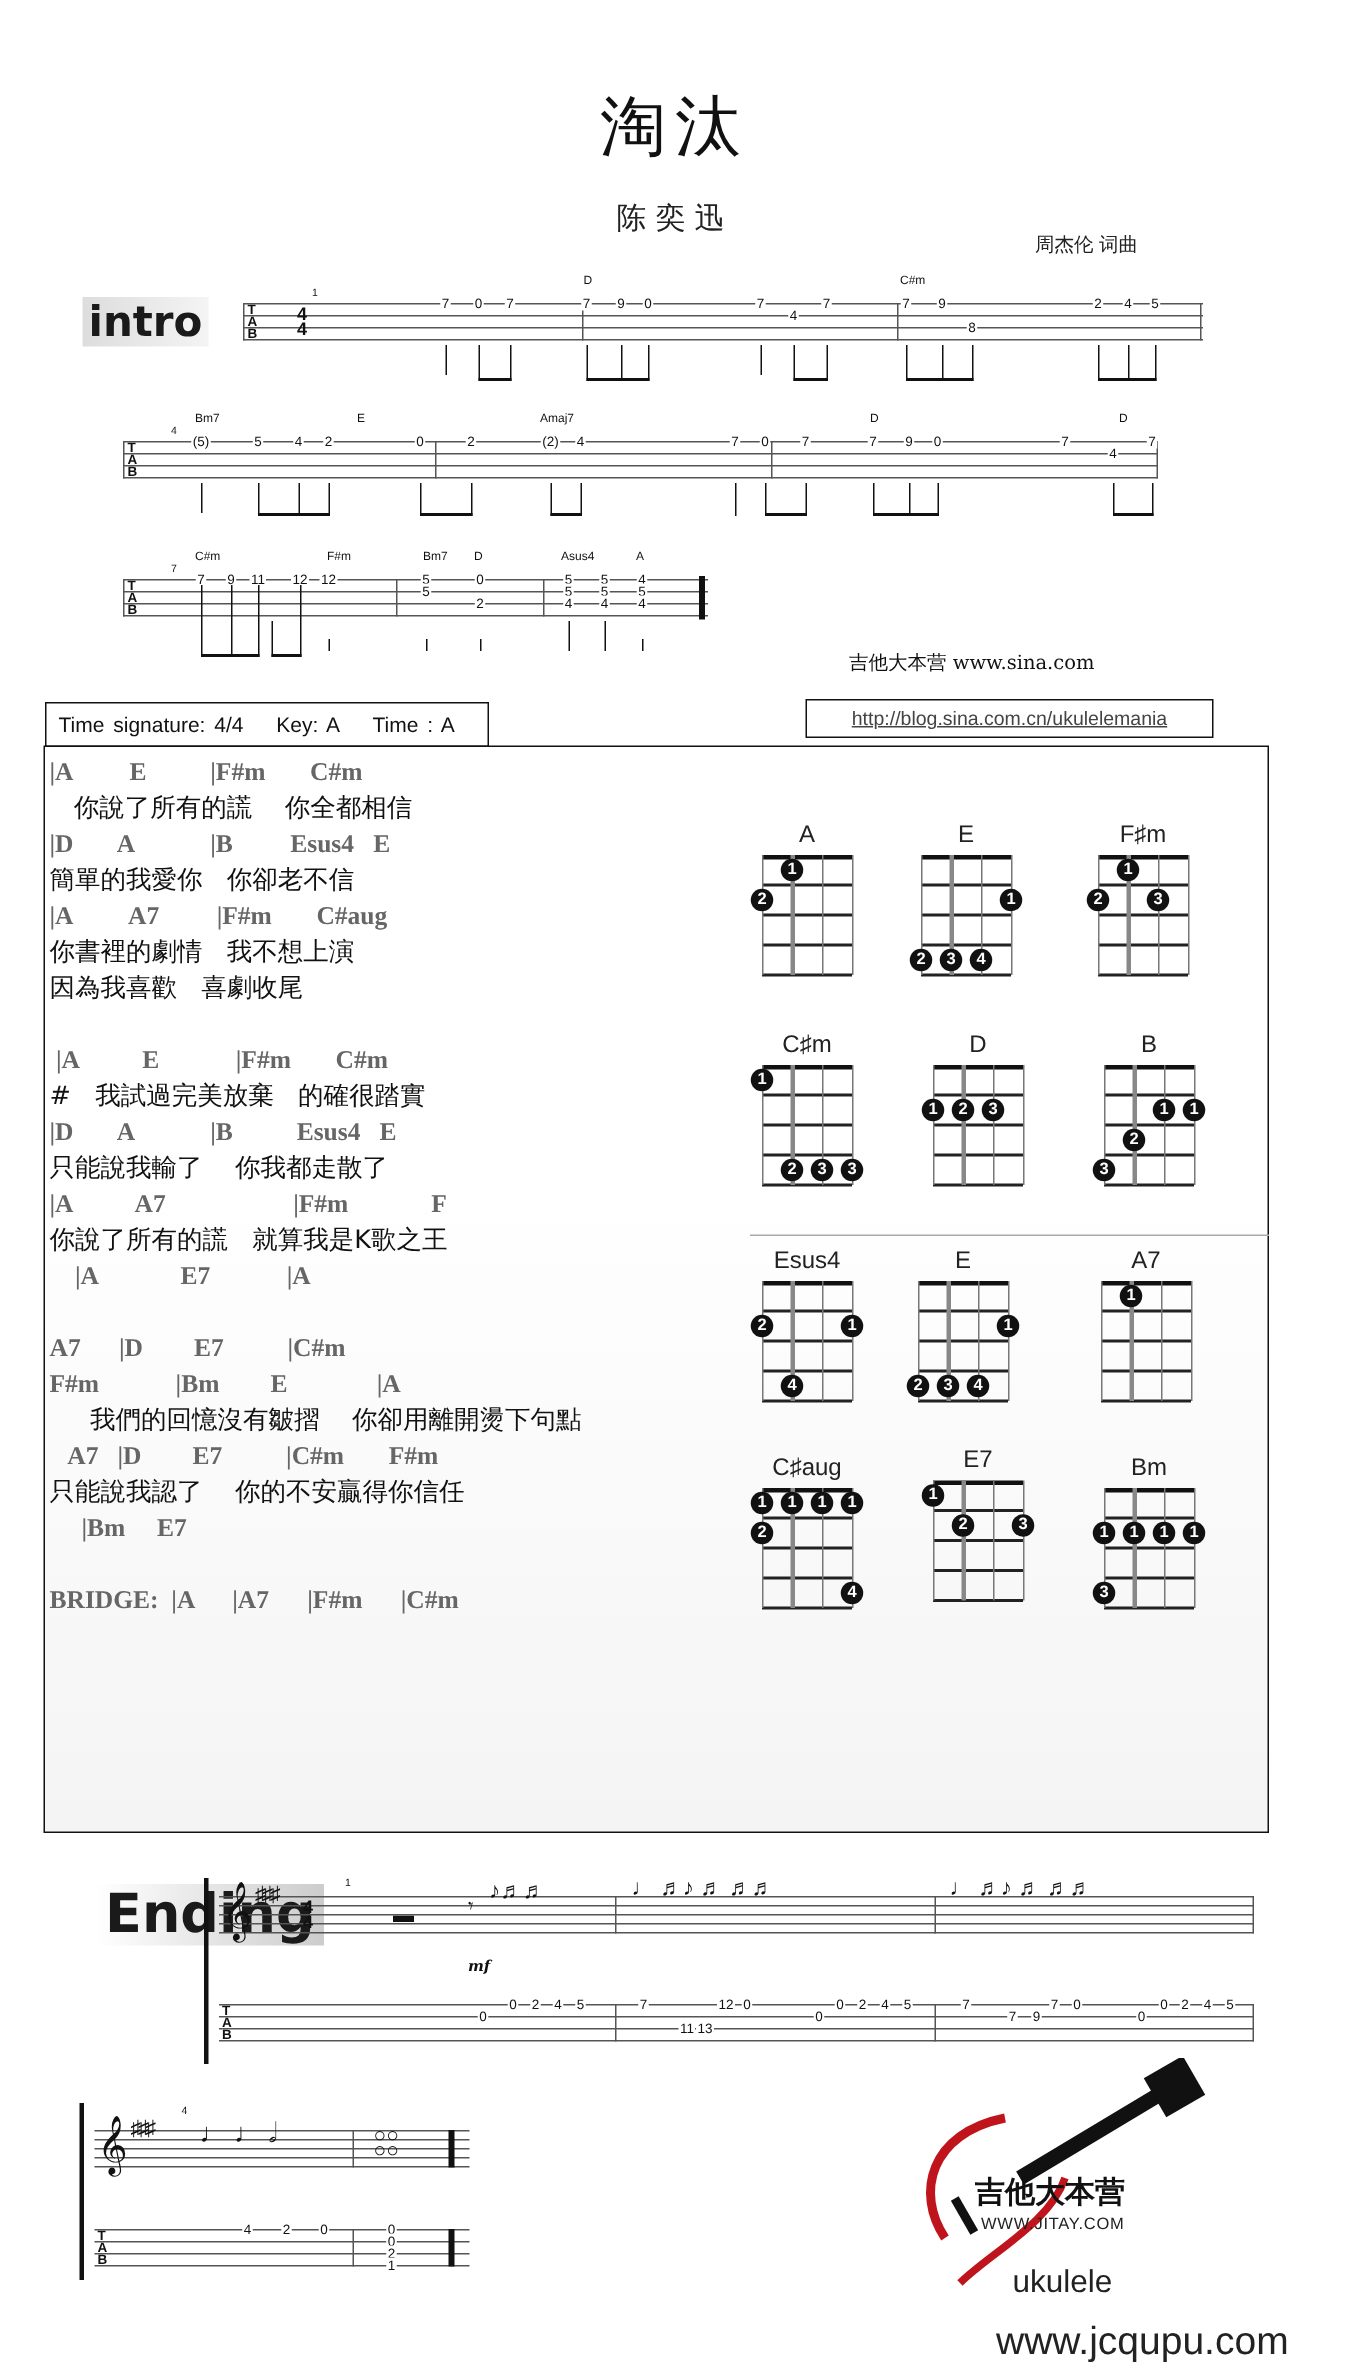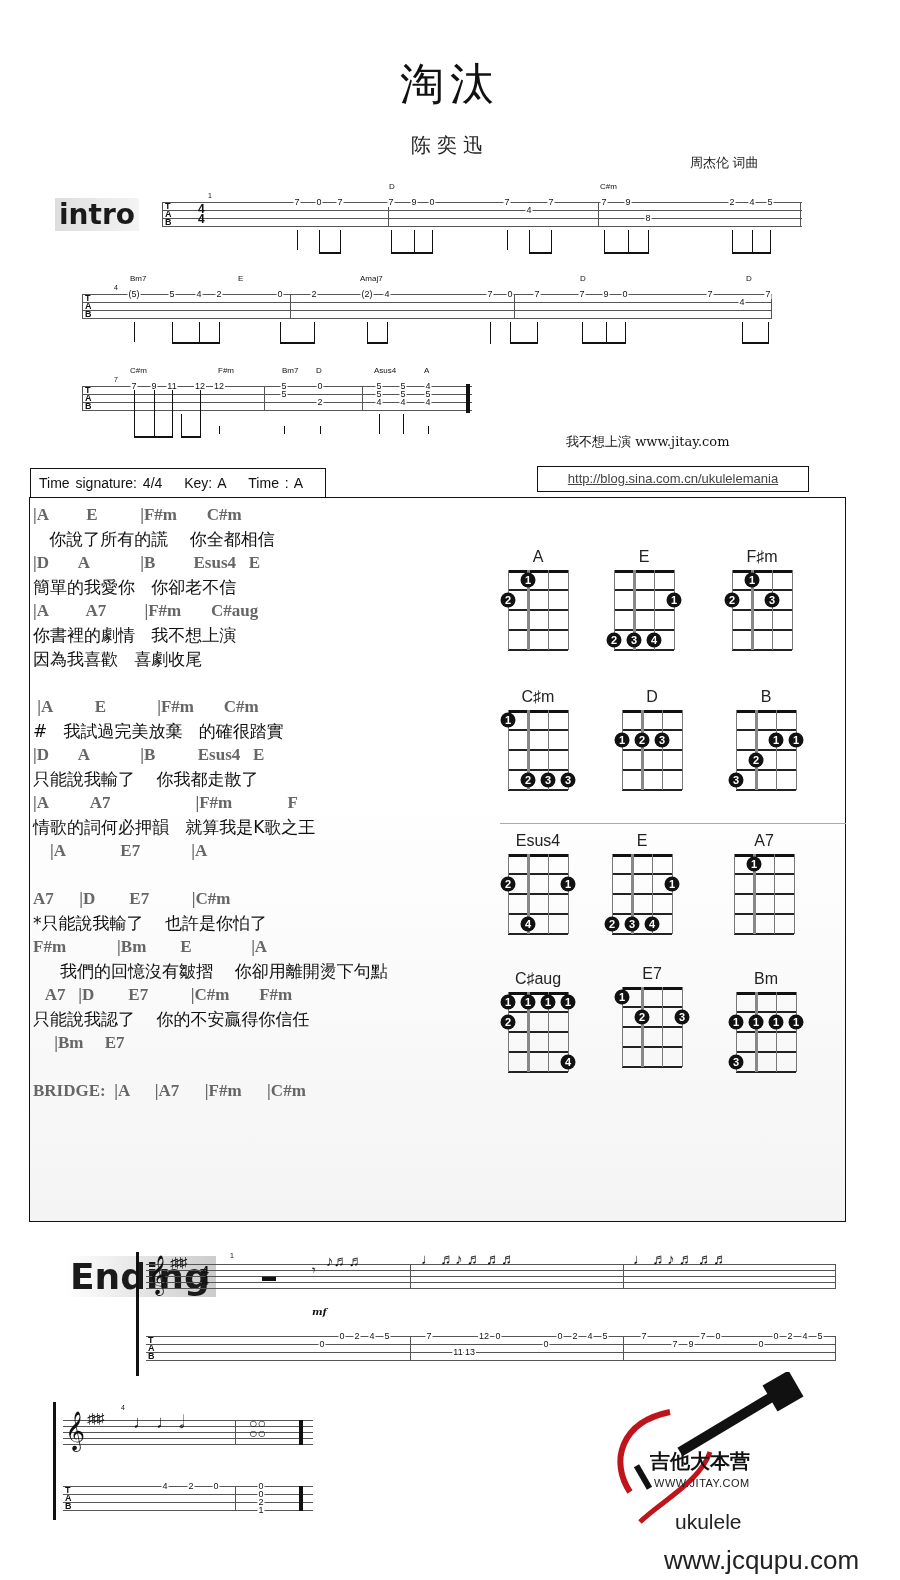--- a/index.html
+++ b/index.html
@@ -223,21 +223,21 @@
     <div class="stem" style="left:118px;top:26px;height:48px"></div>
   <div class="beam" style="left:99px;top:72px;width:20px"></div>
   <div class="stem" style="left:137px;top:62px;height:8px"></div>
   <div class="stem" style="left:202px;top:62px;height:8px"></div>
   <div class="stem" style="left:238px;top:62px;height:8px"></div>
   <div class="stem" style="left:297px;top:50px;height:20px"></div>
   <div class="stem" style="left:321px;top:50px;height:20px"></div>
   <div class="stem" style="left:346px;top:62px;height:8px"></div>
 </div>
 
-<div class="abs watermark1">我不想上演 www.jitay.com</div>
+<div class="abs watermark1">吉他大本营 www.sina.com</div>
 
 <div class="abs infobox">
   <span>Time signature: 4/4</span>
   <span>Key: A</span>
   <span style="margin-right:0">Time : A</span>
 </div>
 <div class="abs linkbox">http://blog.sina.com.cn/ukulelemania</div>
 
 <div class="abs mainbox"></div>
 <div class="sep-line" style="left:500px; top:823px; width:346px;"></div>
@@ -249,25 +249,24 @@
   <div class="lyricline">簡單的我愛你   你卻老不信</div>
   <div class="chordline">|A         A7         |F#m       C#aug</div>
   <div class="lyricline">你書裡的劇情   我不想上演</div>
   <div class="lyricline">因為我喜歡   喜劇收尾</div>
   <div class="gap"></div>
   <div class="chordline"> |A          E            |F#m       C#m</div>
   <div class="lyricline">#   我試過完美放棄   的確很踏實</div>
   <div class="chordline">|D       A            |B          Esus4   E</div>
   <div class="lyricline">只能說我輸了    你我都走散了</div>
   <div class="chordline">|A          A7                    |F#m             F</div>
-  <div class="lyricline">情歌的詞何必押韻   就算我是K歌之王</div>
+  <div class="lyricline">你說了所有的謊   就算我是K歌之王</div>
   <div class="chordline">    |A             E7            |A</div>
   <div class="gap"></div>
   <div class="chordline">A7      |D        E7          |C#m</div>
-  <div class="lyricline">*只能說我輸了    也許是你怕了</div>
   <div class="chordline">F#m            |Bm        E              |A</div>
   <div class="lyricline">     我們的回憶沒有皺摺    你卻用離開燙下句點</div>
   <div class="chordline">   A7   |D        E7          |C#m       F#m</div>
   <div class="lyricline">只能說我認了    你的不安贏得你信任</div>
   <div class="chordline">     |Bm     E7</div>
   <div class="gap"></div>
   <div class="special">BRIDGE:  |A      |A7      |F#m      |C#m</div>
   <div class="gap"></div>
 </div>
 

